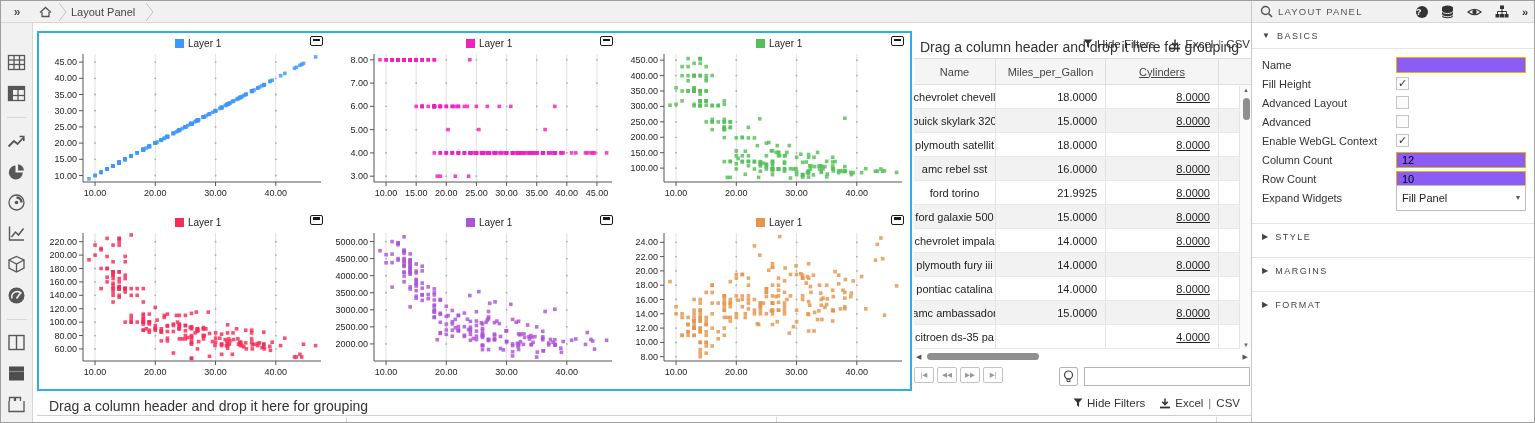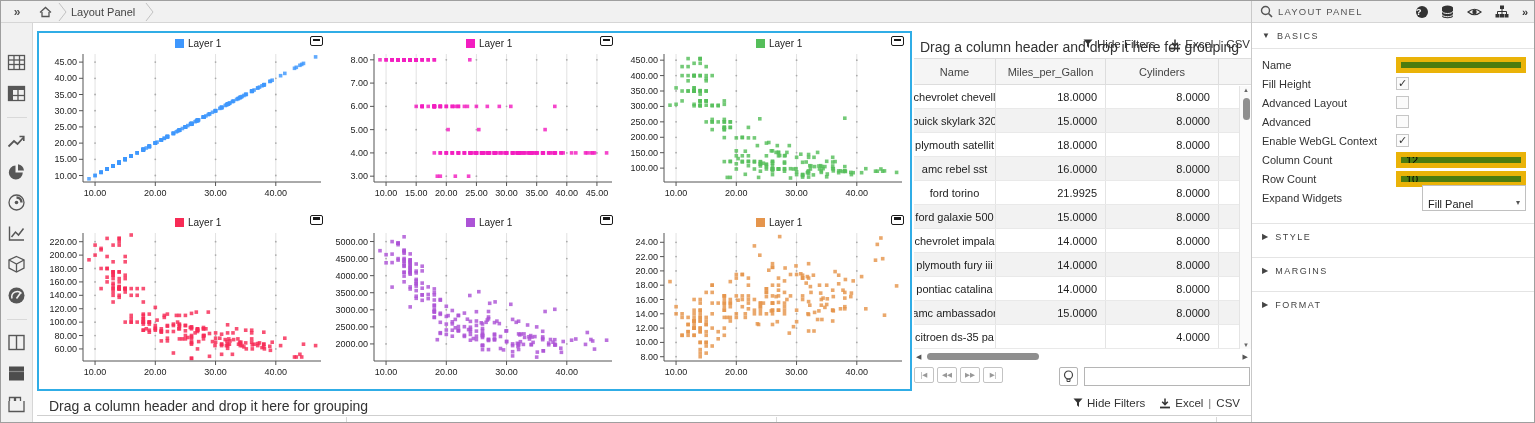--- a/index.html
+++ b/index.html
@@ -34,21 +34,21 @@
   
   .gridw { position:absolute; left:881px; top:9px; width:338px; height:360px; background:#fff; font-size:11px; }
   .gtoolbar { position:relative; height:26px; overflow:hidden; }
   .drag-hint { position:absolute; left:6px; top:7px; white-space:nowrap; color:#333; font-size:14px; }
   .gbuttons { position:absolute; right:2px; top:6px; display:flex; align-items:flex-start; white-space:nowrap; font-size:11.5px; color:#333; }
   .gbuttons .btn { display:flex; align-items:center; gap:4px; cursor:pointer; }
   .gbuttons .sep { color:#777; margin:0 5px; }
   .gbuttons .gap { width:14px; }
   .ghead { display:flex; height:27px; background:#f5f5f5; border-top:1px solid #ddd; border-bottom:1px solid #ddd; color:#444; }
   .ghc { display:flex; align-items:center; justify-content:center; border-right:1px solid #ddd; overflow:hidden; white-space:nowrap; cursor:pointer; }
-  .c0 { width:82px; } .c1 { width:110px; } .c2 { width:113px; } .c3 { flex:1; border-right:none; }
+  .c0 { width:82px; } .c1 { width:110px; } .c2 { width:113px;text-decoration:underline; } .c3 { flex:1; border-right:none; }
   .grows { height:264px; overflow:hidden; position:relative; }
   .grow { display:flex; height:24px; border-bottom:1px solid #e9e9e9; background:#fff; cursor:pointer; }
   .grow.alt { background:#f2f2f2; }
   .gc { display:flex; align-items:center; justify-content:center; border-right:1px solid #e4e4e4; overflow:hidden; white-space:nowrap; color:#222; }
   .gc.num { justify-content:flex-end; padding-right:8px; }
   .gc.c3 { border-right:none; }
   .vscroll { position:absolute; right:0; top:54px; width:13px; height:263px; background:#fafafa; border-left:1px solid #e4e4e4; }
   .vscroll .arr { position:absolute; left:0; width:12px; text-align:center; font-size:6px; color:#666; cursor:pointer; }
   .vthumb { position:absolute; left:2.5px; top:12px; width:7px; height:22px; border-radius:4px; background:#8f8f8f; cursor:pointer; }
   .hscroll { position:relative; height:12px; margin-top:2px; }
@@ -72,23 +72,23 @@
   .ins-hicons { display:flex; align-items:center; gap:13px; }
   .ins-hicons .hic { cursor:pointer; display:flex; align-items:center; }
   .help-ic { width:12px; height:12px; border-radius:50%; background:#333; color:#fff; font-size:9px; font-weight:bold; text-align:center; line-height:12px; }
   .sec { display:flex; align-items:center; height:26px; padding:0 10px; border-bottom:1px solid #e4e4e4; cursor:pointer; }
   .sec .tri { font-size:8px; color:#444; margin-right:7px; }
   .sec .slabel { font-size:9px; letter-spacing:1.5px; color:#444; }
   .sec.collapsed { border-top:1px solid #e4e4e4; border-bottom:none; margin-top:8px; }
   .fields { padding:6px 8px 8px 10px; }
   .prop-row { display:flex; align-items:center; height:19px; }
   .plabel { flex:1; font-size:11px; color:#333; }
-  .pin { width:130px; height:16px; border:5px solid #eab308; background:#4d7c0f; font-size:11px; padding:0 5px; }
+  .pin { width:130px; height:16px; border:1px solid #eab308; background:#8b5cf6; font-size:11px; padding:0 5px; }
   .cb { display:inline-flex; width:13px; height:13px; border:1px solid #c6c6c6; background:#fbfbfb; font-size:11px; color:#333; align-items:center; justify-content:center; margin-right:117px; cursor:pointer; line-height:11px; }
-  .psel { display:flex; width:104px; height:17px; border:1px solid #c0c0c0; background:#fff; font-size:11px; color:#222; padding:12px 5px; cursor:pointer; }
+  .psel { display:flex; width:130px; height:17px; border:1px solid #c0c0c0; background:#fff; font-size:11px; color:#222; align-items:center; padding:12px 5px; cursor:pointer; }
   .psel > span:first-child { flex:1; }
   .psel .arr { font-size:8px; color:#555; }
 </style>
 </head>
 <body>
 
 <div class="app">
 
   <div class="topbar">
     <span class="expander">»</span>

